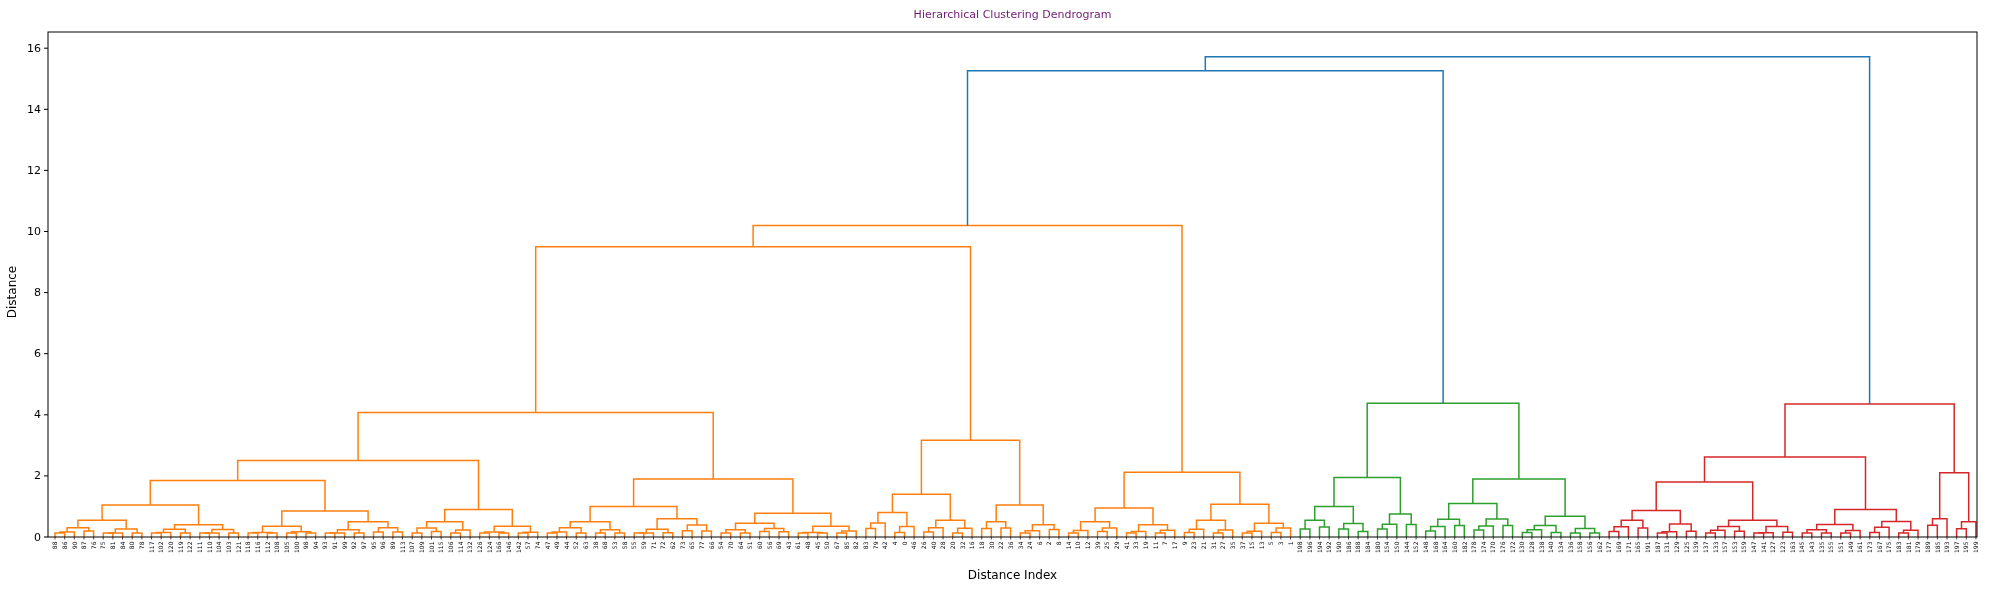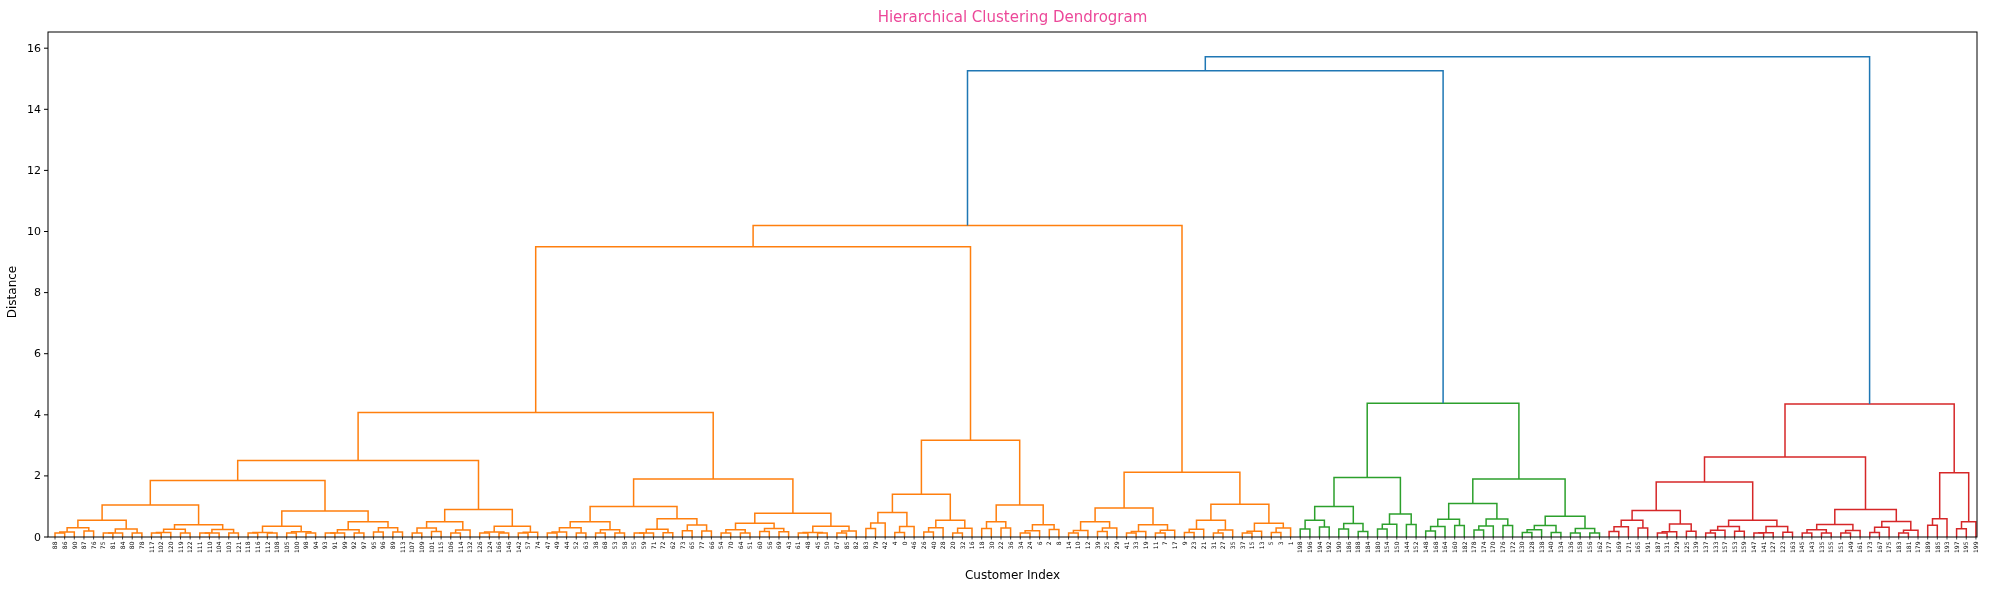--- a/index.html
+++ b/index.html
@@ -1,19 +1,19 @@
 <!DOCTYPE html>
 <html><head>
 <meta charset="utf-8">
 <style>
   html,body{margin:0;padding:0;background:#ffffff;}
   .figure{position:relative;width:1990px;height:590px;background:#ffffff;
           font-family:"DejaVu Sans","Liberation Sans",sans-serif;overflow:hidden;}
   .fig-title{position:absolute;top:8px;left:48px;width:1929px;text-align:center;
-             font-size:15px;color:#ec4899;}
+             font-size:11px;color:#701a75;}
   .x-label{position:absolute;top:568px;left:48px;width:1929px;text-align:center;
            font-size:12px;color:#000;}
   .y-label{position:absolute;top:285px;left:-28px;width:80px;text-align:center;
            font-size:12px;color:#000;transform:rotate(-90deg);transform-origin:center;}
   svg{position:absolute;top:0;left:0;}
 </style>
 </head>
 <body>
 
 <div class="figure">
@@ -631,15 +631,15 @@
       <line x1="1946.988" y1="537" x2="1946.988" y2="539.5" stroke="#000000" stroke-width="0.7"></line>
       <text x="1949.188" y="541.5" text-anchor="end" font-size="6" fill="#000" transform="rotate(-90 1949.188 541.5)">193</text>
       <line x1="1956.641" y1="537" x2="1956.641" y2="539.5" stroke="#000000" stroke-width="0.7"></line>
       <text x="1958.8410000000001" y="541.5" text-anchor="end" font-size="6" fill="#000" transform="rotate(-90 1958.8410000000001 541.5)">197</text>
       <line x1="1966.294" y1="537" x2="1966.294" y2="539.5" stroke="#000000" stroke-width="0.7"></line>
       <text x="1968.4940000000001" y="541.5" text-anchor="end" font-size="6" fill="#000" transform="rotate(-90 1968.4940000000001 541.5)">195</text>
       <line x1="1975.9470000000001" y1="537" x2="1975.9470000000001" y2="539.5" stroke="#000000" stroke-width="0.7"></line>
       <text x="1978.1470000000002" y="541.5" text-anchor="end" font-size="6" fill="#000" transform="rotate(-90 1978.1470000000002 541.5)">199</text>
     </svg>
   <div class="fig-title">Hierarchical Clustering Dendrogram</div>
-  <div class="x-label">Customer Index</div>
+  <div class="x-label">Distance Index</div>
   <div class="y-label">Distance</div>
 </div>
 
 </body></html>

